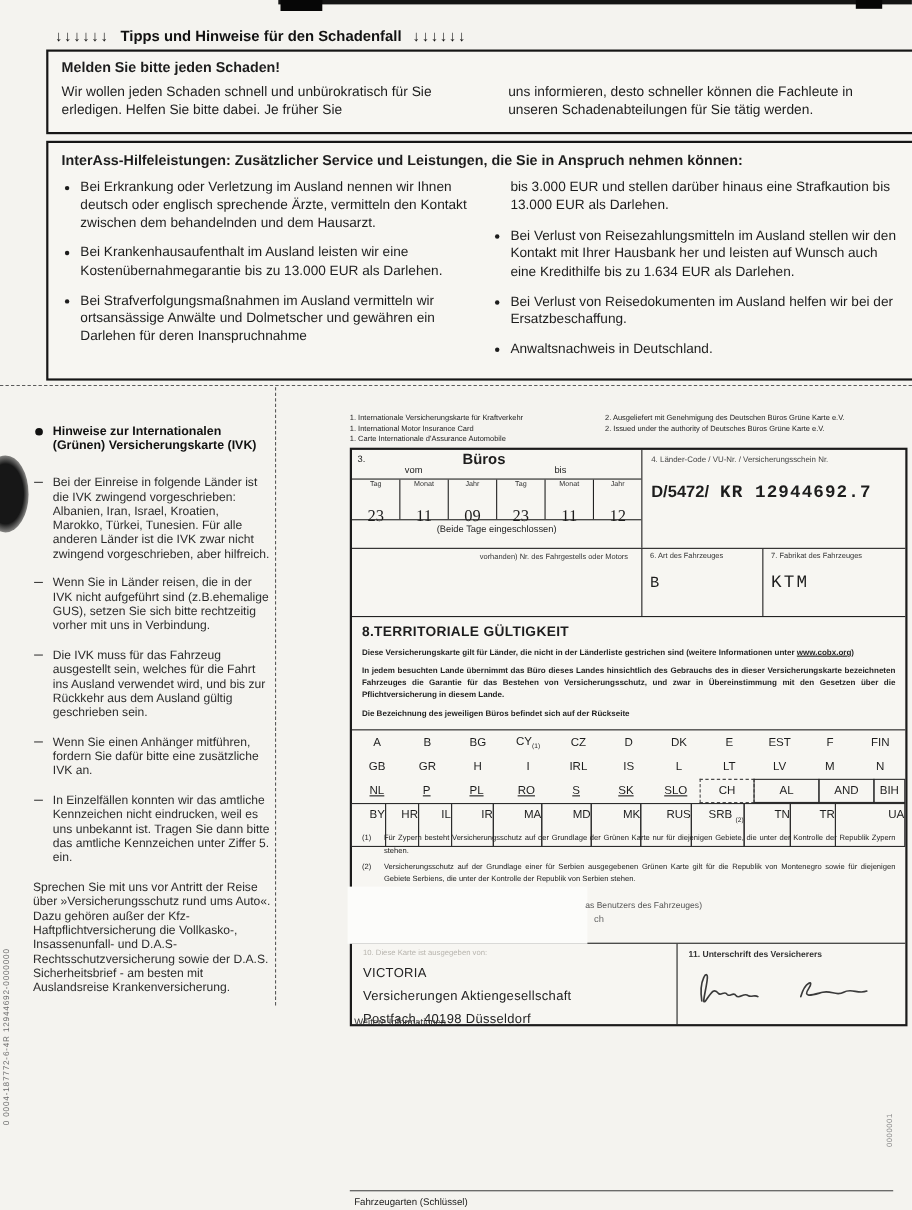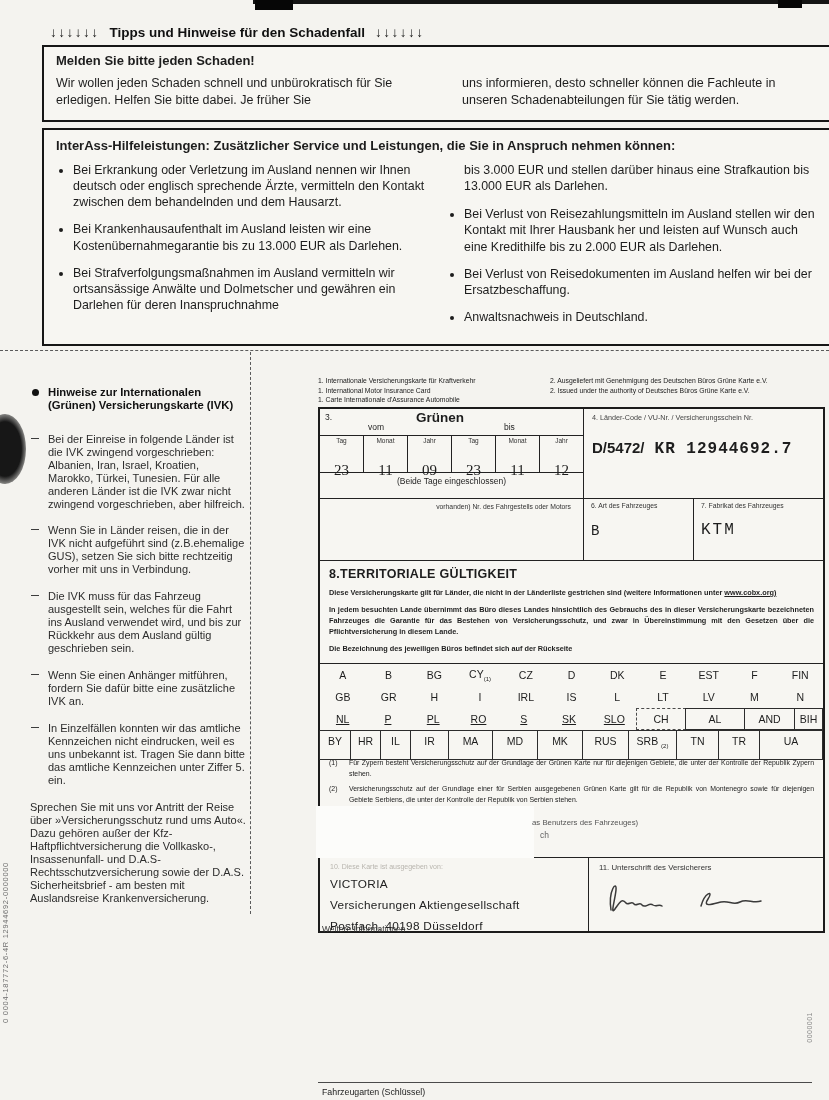--- a/index.html
+++ b/index.html
@@ -91,40 +91,40 @@
   .ctable { border-top:1.25px solid #222; }
   .crow { display:flex; height:22px; align-items:center; font-size:10.5px; }
   .ccell { flex:1; text-align:center; }
   sub.cm { font-size:6px; }
   .crow3 { display:flex; height:22px; font-size:10.5px; }
   .crow3-plain { display:flex; width:317px; align-items:center;text-decoration:underline; }
   .cbox { border:1.25px solid #2c2c2c; margin-left:-1px; box-sizing:border-box; height:22px; line-height:20px; text-align:center; }
   .cbox.dashed { border:1.5px dashed #4a4a4a; }
   .b-ch{width:50px;} .b-al{width:60px;} .b-and{width:51px;} .b-bih{flex:1;}
   .crow4 { display:flex; height:22px; font-size:10.5px; }
-  .cbox4 { border:1.25px solid #2c2c2c; margin-left:-1px; box-sizing:border-box; height:30px; line-height:20px; text-align:center; }
+  .cbox4 { border:1.25px solid #2c2c2c; margin-left:-1px; box-sizing:border-box; height:40px; line-height:20px; text-align:right; }
   .w1{width:32px;} .w2{width:31px;} .w3{width:39px;} .w4{width:45px;} .w5{width:46px;}
   .w6{width:47px;} .w7{width:49px;} .w8{width:43px;} .w9{width:42px;} .wlast{flex:1;}
 
   .footnotes { padding:5px 9px 6px 9px; }
   .fn { display:flex; margin-bottom:4px; font-size:6.9px; line-height:1.6; color:#222; }
   .fn-marker { flex:none; width:20px; }
   .fn-text { flex:1; text-align:justify; }
 
   .row9 { position:relative; height:42px; border-bottom:1.25px solid #222; }
   .redaction { position:absolute; left:-4px; top:-9px; width:218px; height:52px; background:#fcfcfa; }
   .f9-frag1 { position:absolute; left:212px; top:3px; font-size:7.8px; color:#555; }
   .f9-frag2 { position:absolute; left:220px; top:15px; font-size:8.5px; color:#666; }
 
   .row10 { display:flex; height:73px; }
-  .field10 { width:269px; flex:none; border-right:1.25px solid #222; padding:5px 10px; box-sizing:border-box; }
+  .field10 { width:296px; flex:none; border-right:1.25px solid #222; padding:5px 10px; box-sizing:border-box; }
   .f10-label { font-size:7px; color:#b8b5ae; }
   .f10-line { font-size:11.8px; letter-spacing:.3px; margin-top:7px; color:#222; }
   .field11 { flex:1; padding:5px 10px; position:relative; }
-  .f11-label { font-size:7.8px; color:#333; }
+  .f11-label { font-size:7.8px; color:#333;font-weight:bold; }
   .sig { position:absolute; left:12px; top:18px; }
 
   .weitere { position:absolute; left:322px; top:924px; font-size:8.5px; color:#333; }
   .bottom-line { position:absolute; left:318px; top:1082px; width:494px; border-top:1.5px solid #4a4a4a; }
   .fahrzeugarten { position:absolute; left:322px; top:1087px; font-size:8.8px; color:#222; }
   .right-code { position:absolute; left:806px; top:1012px; writing-mode:vertical-rl; transform:rotate(180deg);
     font-size:7px; color:#8a8a8a; letter-spacing:.5px; }
 </style>
 </head>
 <body>
@@ -154,21 +154,21 @@
       <div class="ia-col">
         <ul>
           <li>Bei Erkrankung oder Verletzung im Ausland nennen wir Ihnen deutsch oder englisch sprechende Ärzte, vermitteln den Kontakt zwischen dem behandelnden und dem Hausarzt.</li>
           <li>Bei Krankenhausaufenthalt im Ausland leisten wir eine Kostenübernahmegarantie bis zu 13.000 EUR als Darlehen.</li>
           <li>Bei Strafverfolgungsmaßnahmen im Ausland vermitteln wir ortsansässige Anwälte und Dolmetscher und gewähren ein Darlehen für deren Inanspruchnahme</li>
         </ul>
       </div>
       <div class="ia-col">
         <div class="ia-intro">bis 3.000 EUR und stellen darüber hinaus eine Strafkaution bis 13.000 EUR als Darlehen.</div>
         <ul>
-          <li>Bei Verlust von Reisezahlungsmitteln im Ausland stellen wir den Kontakt mit Ihrer Hausbank her und leisten auf Wunsch auch eine Kredithilfe bis zu 2.000 EUR als Darlehen.</li>
+          <li>Bei Verlust von Reisezahlungsmitteln im Ausland stellen wir den Kontakt mit Ihrer Hausbank her und leisten auf Wunsch auch eine Kredithilfe bis zu 1.634 EUR als Darlehen.</li>
           <li>Bei Verlust von Reisedokumenten im Ausland helfen wir bei der Ersatzbeschaffung.</li>
           <li>Anwaltsnachweis in Deutschland.</li>
         </ul>
       </div>
     </div>
   </div>
 
   <div class="perf-h"></div>
   <div class="perf-v"></div>
 
@@ -214,21 +214,21 @@
         <div>2. Issued under the authority of Deutsches Büros Grüne Karte e.V.</div>
       </div>
     </div>
 
     <div class="frame">
 
       <div class="row-a">
         <div class="validity">
           <div class="v-top">
             <span class="v-num">3.</span>
-            <span class="v-title">Grünen</span>
+            <span class="v-title">Büros</span>
             <span class="v-vom">vom</span>
             <span class="v-bis">bis</span>
           </div>
           <div class="v-cols">
             <div class="v-cell">
                 <div class="v-h">Tag</div>
                 <div class="v-v">23</div>
               </div>
             <div class="v-cell">
                 <div class="v-h">Monat</div>

